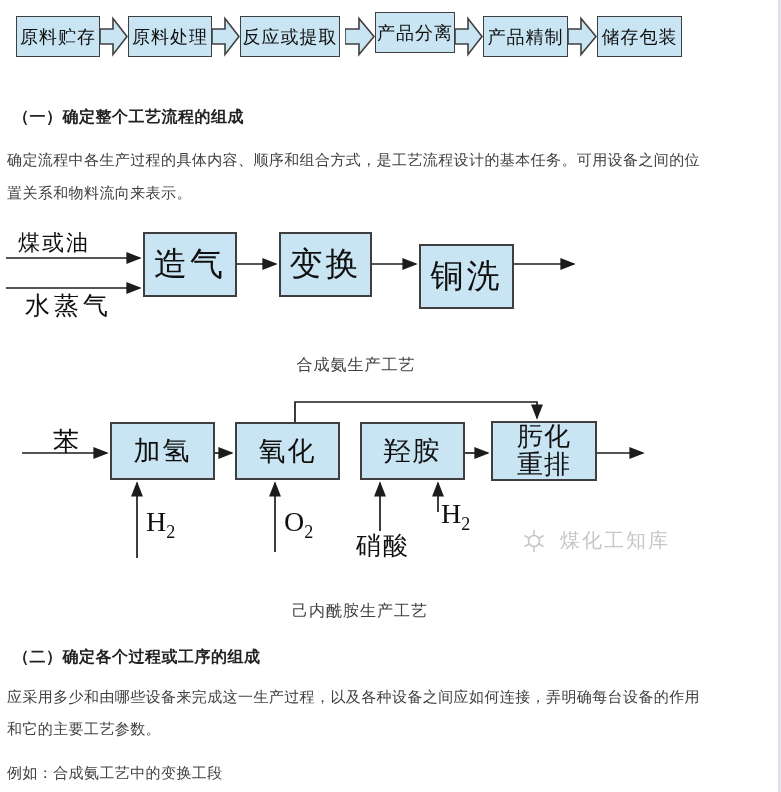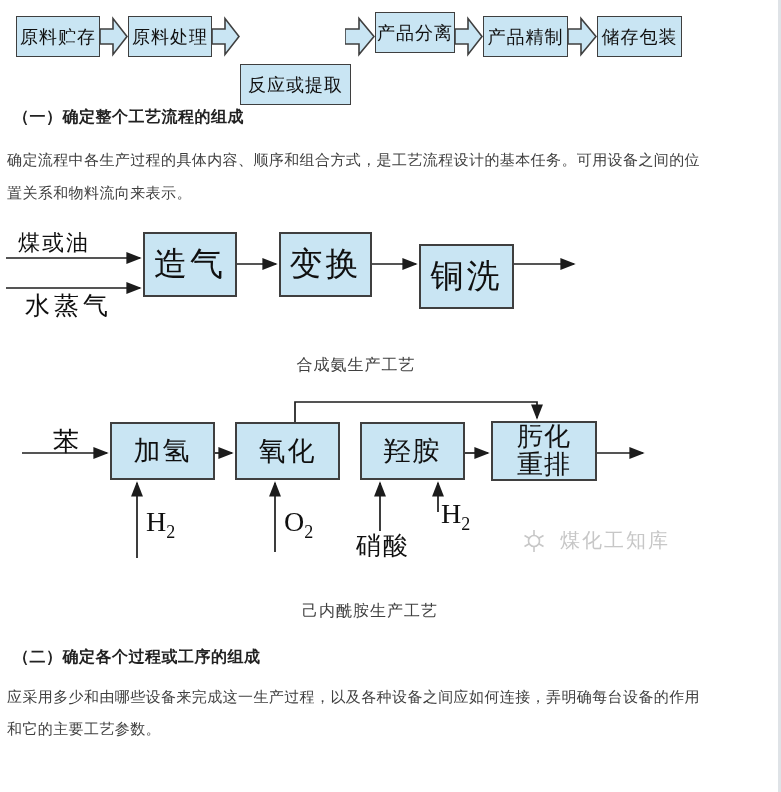--- a/index.html
+++ b/index.html
@@ -49,21 +49,21 @@
   <div class="edge"></div>
 
   <div class="fbox topbox" style="left:16px;top:16px;width:84px;height:41px;">原料贮存</div>
   <svg class="blockarrow" style="left:100px;" width="28" height="41" viewBox="0 0 28 41">
       <polygon points="0,13 13,13 13,2.5 27,20.5 13,38.5 13,28 0,28"></polygon>
     </svg>
   <div class="fbox topbox" style="left:128px;top:16px;width:84px;height:41px;">原料处理</div>
   <svg class="blockarrow" style="left:212px;" width="28" height="41" viewBox="0 0 28 41">
       <polygon points="0,13 13,13 13,2.5 27,20.5 13,38.5 13,28 0,28"></polygon>
     </svg>
-  <div class="fbox topbox" style="left:240px;top:16px;width:111px;height:41px;margin-top:48px;">反应或提取</div>
+  <div class="fbox topbox" style="left:240px;top:16px;width:100px;height:41px;">反应或提取</div>
   <svg class="blockarrow" style="left:345px;" width="30" height="41" viewBox="0 0 30 41">
       <polygon points="0,13 14,13 14,2.5 29,20.5 14,38.5 14,28 0,28"></polygon>
     </svg>
   <div class="fbox topbox" style="left:375px;top:12px;width:80px;height:41px;">产品分离</div>
   <svg class="blockarrow" style="left:455px;" width="28" height="41" viewBox="0 0 28 41">
       <polygon points="0,13 13,13 13,2.5 27,20.5 13,38.5 13,28 0,28"></polygon>
     </svg>
   <div class="fbox topbox" style="left:483px;top:16px;width:85px;height:41px;">产品精制</div>
   <svg class="blockarrow" style="left:568px;" width="29" height="41" viewBox="0 0 29 41">
       <polygon points="0,13 13,13 13,2.5 28,20.5 13,38.5 13,28 0,28"></polygon>
@@ -139,18 +139,19 @@
       <g stroke="#c7c7c7" stroke-width="1.6" fill="none">
         <line x1="13" y1="2" x2="13" y2="24"></line>
         <line x1="3.5" y1="7.5" x2="22.5" y2="18.5"></line>
         <line x1="3.5" y1="18.5" x2="22.5" y2="7.5"></line>
         <circle cx="13" cy="13" r="5.5" fill="#ffffff" stroke="#c7c7c7"></circle>
       </g>
     </svg>
     <span class="watermark-text">煤化工知库</span>
   </div>
 
-  <div class="caption" style="left:0;top:601px;width:720px;padding-left:10px;">己内酰胺生产工艺</div>
+  <div class="caption" style="left:0;top:601px;width:720px;">己内酰胺生产工艺</div>
 
   <div class="heading" style="top:647px;">（二）确定各个过程或工序的组成</div>
   <div class="body-line" style="top:688px;">应采用多少和由哪些设备来完成这一生产过程，以及各种设备之间应如何连接，弄明确每台设备的作用</div>
   <div class="body-line" style="top:720px;">和它的主要工艺参数。</div>
+  <div class="body-line" style="top:764px;">例如：合成氨工艺中的变换工段</div>
 </div>
 
 </body></html>

